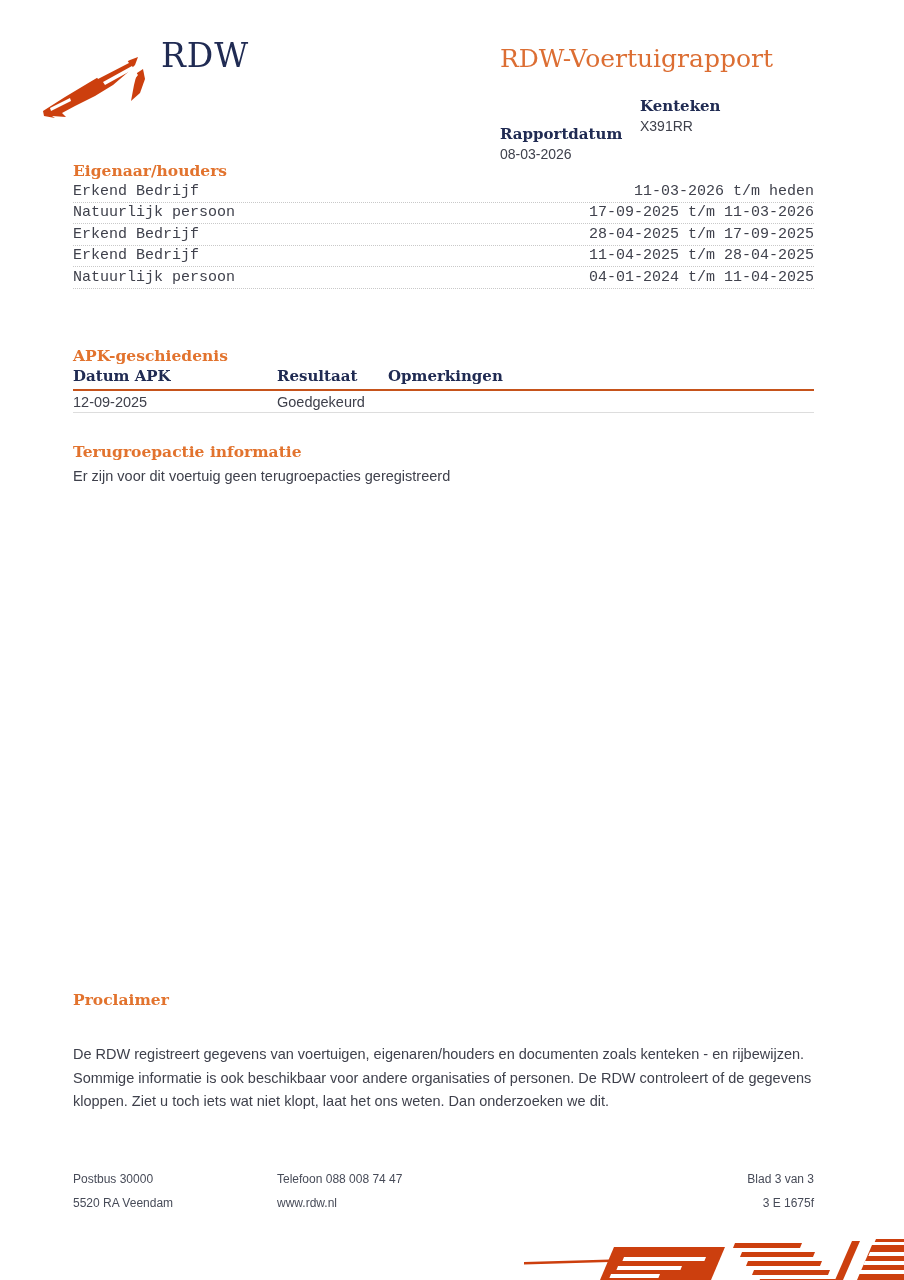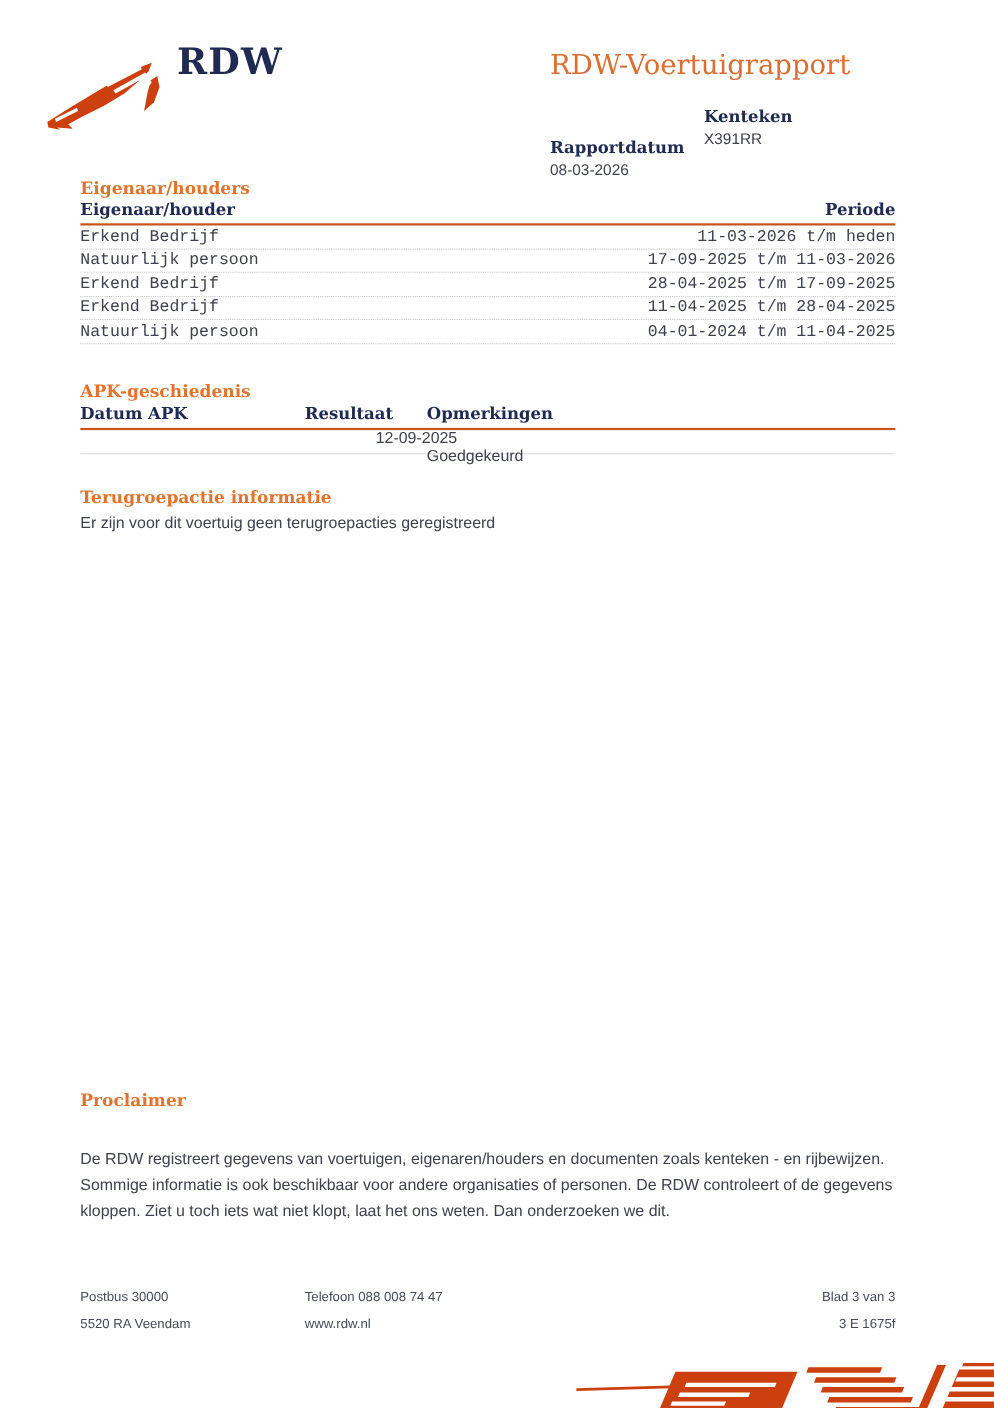--- a/index.html
+++ b/index.html
@@ -17,21 +17,21 @@
   body{font-family:"Liberation Sans","DejaVu Sans",sans-serif;}
   .page{
     position:relative;width:904px;height:1280px;background:#ffffff;
     overflow:hidden;margin:0 auto;
   }
   
   .logo-feather{position:absolute;left:40px;top:52px;width:106px;height:66px;}
   .logo-wordmark{
     position:absolute;left:161px;top:36px;
     font-family:"DejaVu Serif","Liberation Serif",serif;
-    font-weight:bold;font-size:33px;color:var(--navy);letter-spacing:1px;
+    font-weight:normal;font-size:33px;color:var(--navy);letter-spacing:1px;
   }
   .doc-title{
     position:absolute;left:500px;top:44px;
     font-family:"DejaVu Serif","Liberation Serif",serif;
     font-weight:normal;font-size:25px;color:var(--orange-title);
     white-space:nowrap;
   }
   .meta-label{
     position:absolute;top:97px;
     font-family:"DejaVu Serif","Liberation Serif",serif;
@@ -66,21 +66,21 @@
     height:21.5px;border-bottom:1px dotted var(--separator);
     font-size:15px;color:var(--body-text);font-family:Liberation Mono, monospace;
   }
   
   .apk-head-row{
     display:flex;border-bottom:2px solid var(--orange-rule);padding-bottom:4px;
   }
   .apk-row{
     display:flex;align-items:center;height:22px;
     border-bottom:1px solid #DDDDDD;
-    font-size:14.5px;color:var(--body-text);flex-direction:column;
+    font-size:14.5px;color:var(--body-text);
   }
   .col-date{width:204px;}
   .col-result{width:111px;}
   .col-remarks{flex:1;}
 
   .proclaimer-text{
     line-height:23.5px;font-size:14.5px;color:var(--body-text);width:745px;margin-top:24px;
   }
 
   
@@ -116,24 +116,20 @@
   <div class="doc-title">RDW-Voertuigrapport</div>
 
   <div class="meta-label meta-col1">Rapportdatum</div>
   <div class="meta-label meta-col2">Kenteken</div>
   <div class="meta-value meta-col1">08-03-2026</div>
   <div class="meta-value meta-col2">X391RR</div>
 
   <div class="section-heading" style="top:161px;">Eigenaar/houders</div>
 
   <div class="content-block" style="top:181px;">
-    <div class="tbl-head-row">
-      <span class="tbl-head">Eigenaar/houder</span>
-      <span class="tbl-head">Periode</span>
-    </div>
     <div>
 
         <div class="owners-row">
           <span>Erkend Bedrijf</span>
           <span>11-03-2026 t/m heden</span>
         </div>
 
         <div class="owners-row">
           <span>Natuurlijk persoon</span>
           <span>17-09-2025 t/m 11-03-2026</span>

